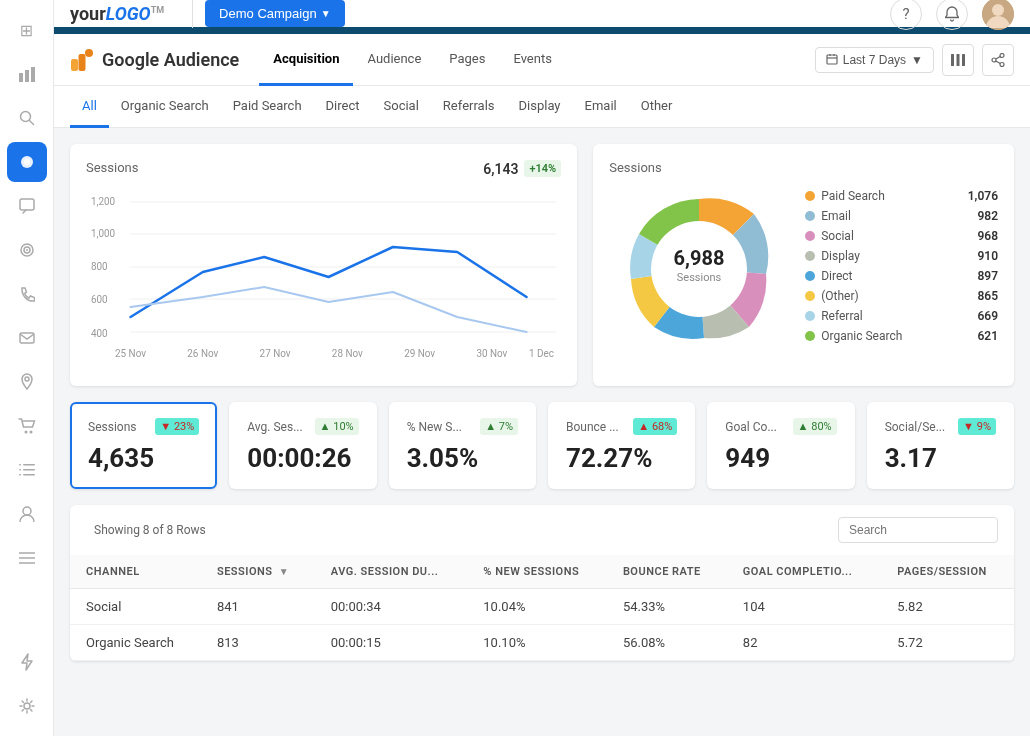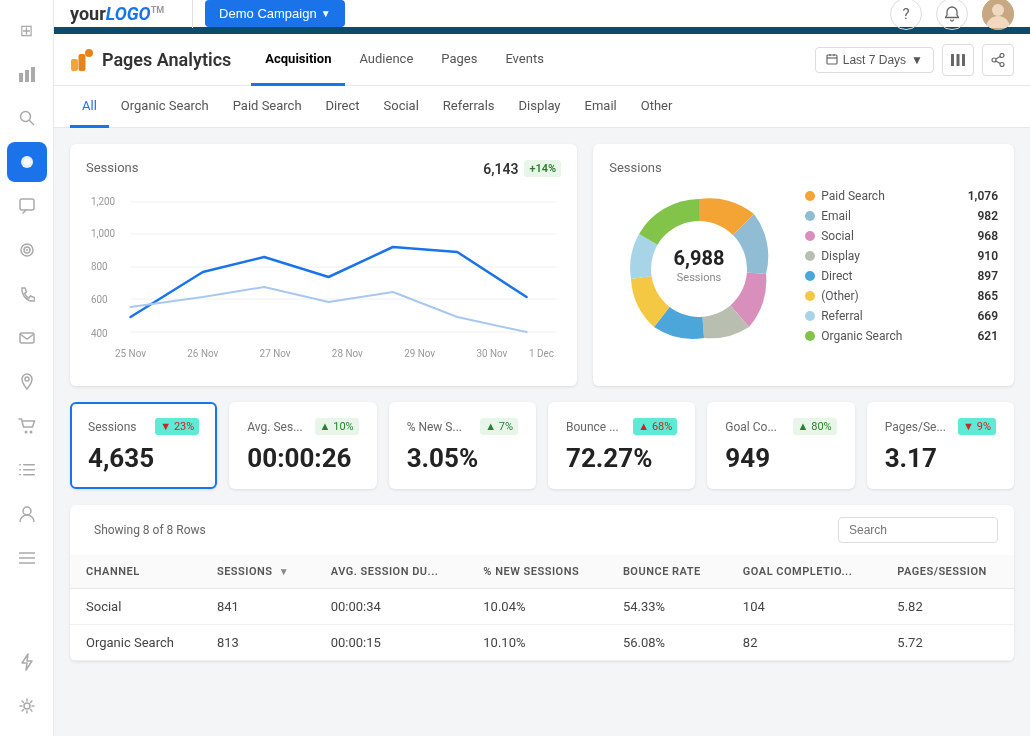--- a/index.html
+++ b/index.html
@@ -216,21 +216,21 @@
 
   <div class="analytics-header">
     <div class="analytics-title">
       <div class="ga-icon">
         <svg width="22" height="22" viewBox="0 0 22 22">
             <rect x="0" y="10" width="7" height="12" rx="2" fill="#f4a435"></rect>
             <rect x="7.5" y="5" width="7" height="17" rx="2" fill="#e8831a"></rect>
             <circle cx="18" cy="4" r="4" fill="#e8831a"></circle>
           </svg>
       </div>
-      <span>Pages Analytics</span>
+      <span>Google Audience</span>
     </div>
     <div class="analytics-tabs">
       <div class="analytics-tab active">Acquisition</div>
       <div class="analytics-tab">Audience</div>
       <div class="analytics-tab">Pages</div>
       <div class="analytics-tab">Events</div>
     </div>
     <div class="header-right">
       <button class="date-btn">
         <svg width="12" height="12" viewBox="0 0 12 12" fill="none">
@@ -418,21 +418,21 @@
       </div>
       <div class="kpi-card">
         <div class="kpi-header">
           <span class="kpi-title">Goal Co...</span>
           <span class="badge-up">▲ 80%</span>
         </div>
         <div class="kpi-value">949</div>
       </div>
       <div class="kpi-card">
         <div class="kpi-header">
-          <span class="kpi-title">Pages/Se...</span>
+          <span class="kpi-title">Social/Se...</span>
           <span class="badge-down">▼ 9%</span>
         </div>
         <div class="kpi-value">3.17</div>
       </div>
     </div>
 
     <div class="table-card">
       <div class="table-header">
         <span class="table-info">Showing 8 of 8 Rows</span>
         <input class="search-input" placeholder="Search" style="">

